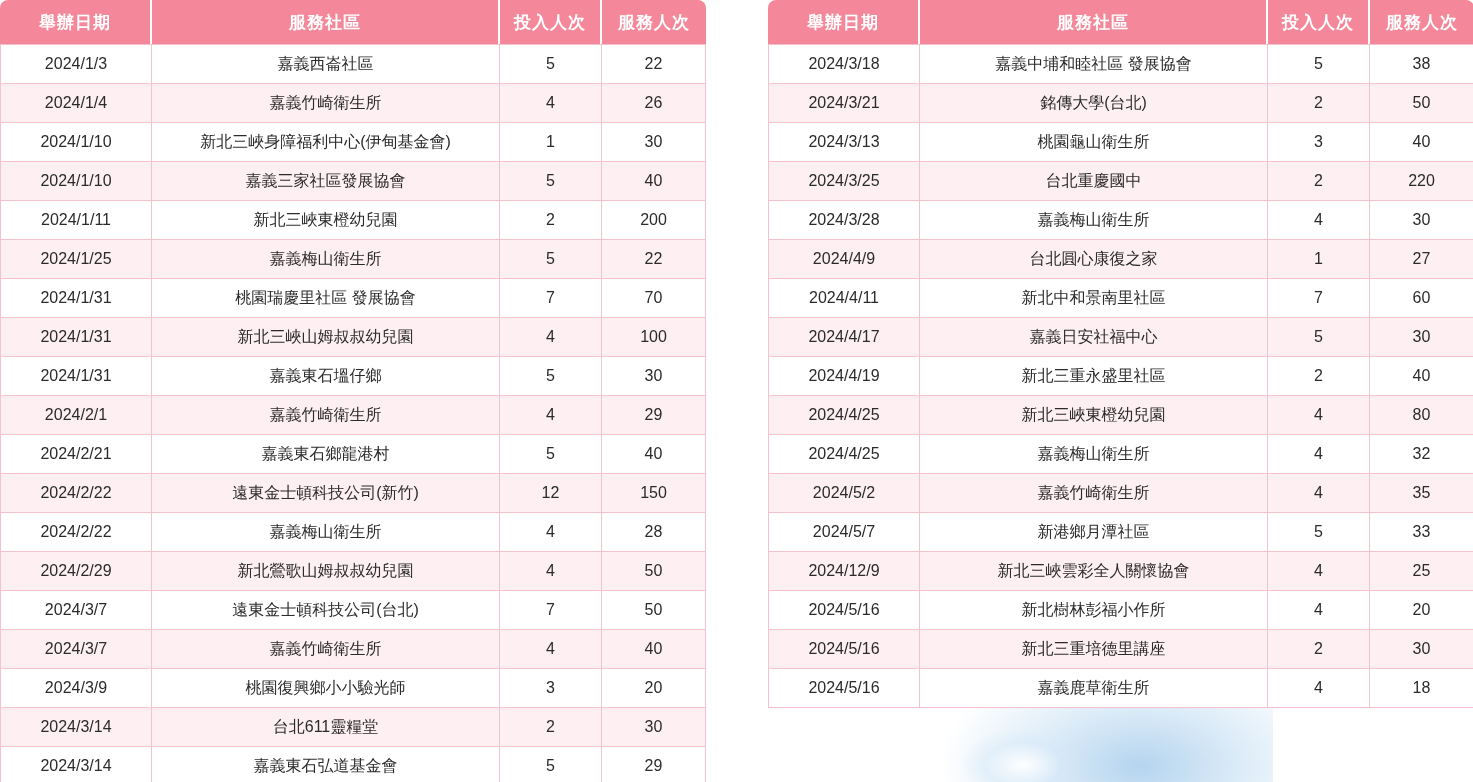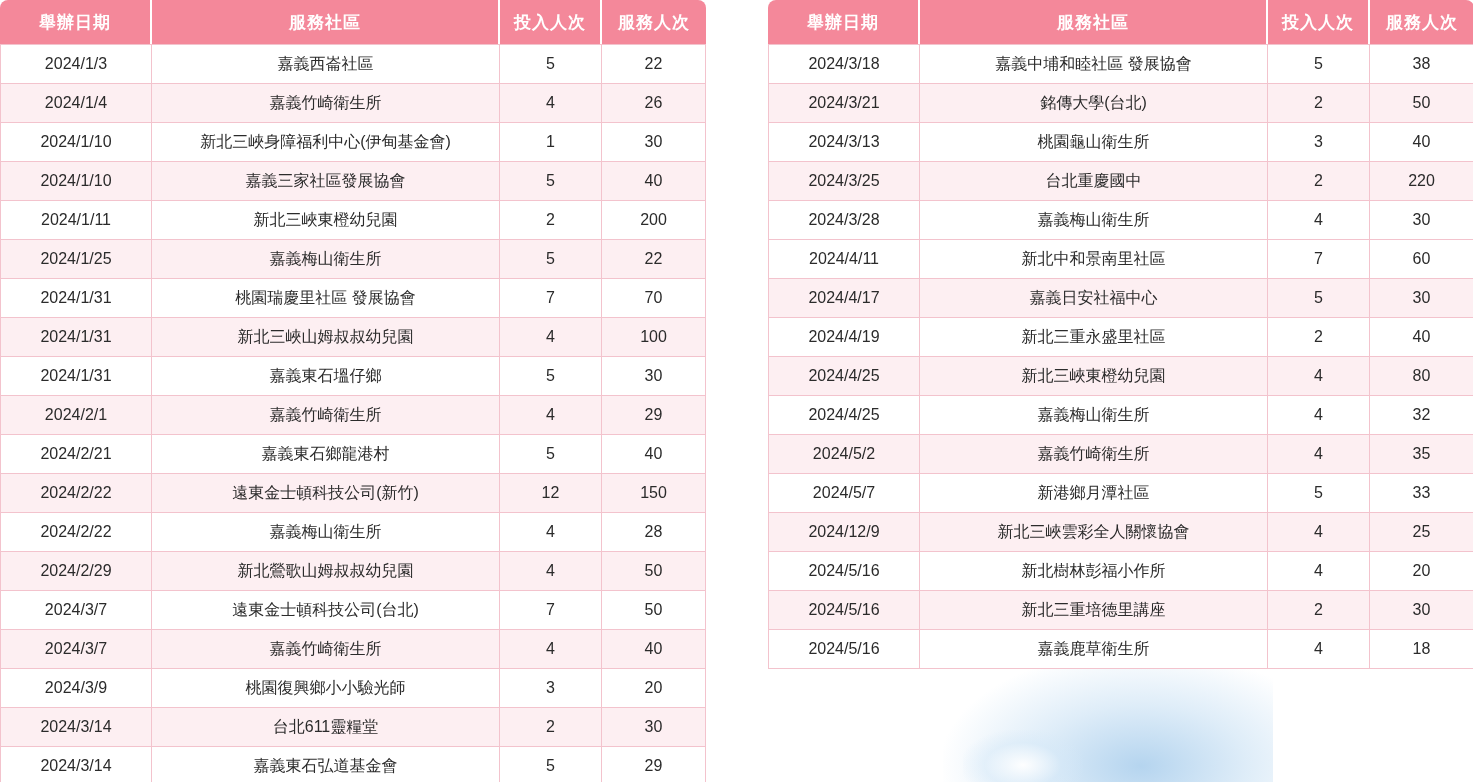--- a/index.html
+++ b/index.html
@@ -283,20 +283,26 @@
               <td class="comm">台北重慶國中</td>
               <td>2</td>
               <td>220</td>
             </tr>
             <tr>
               <td>2024/3/28</td>
               <td class="comm">嘉義梅山衛生所</td>
               <td>4</td>
               <td>30</td>
             </tr>
+            <tr class="alt">
+              <td>2024/4/9</td>
+              <td class="comm">台北圓心康復之家</td>
+              <td>1</td>
+              <td>27</td>
+            </tr>
             <tr>
               <td>2024/4/11</td>
               <td class="comm">新北中和景南里社區</td>
               <td>7</td>
               <td>60</td>
             </tr>
             <tr class="alt">
               <td>2024/4/17</td>
               <td class="comm">嘉義日安社福中心</td>
               <td>5</td>

